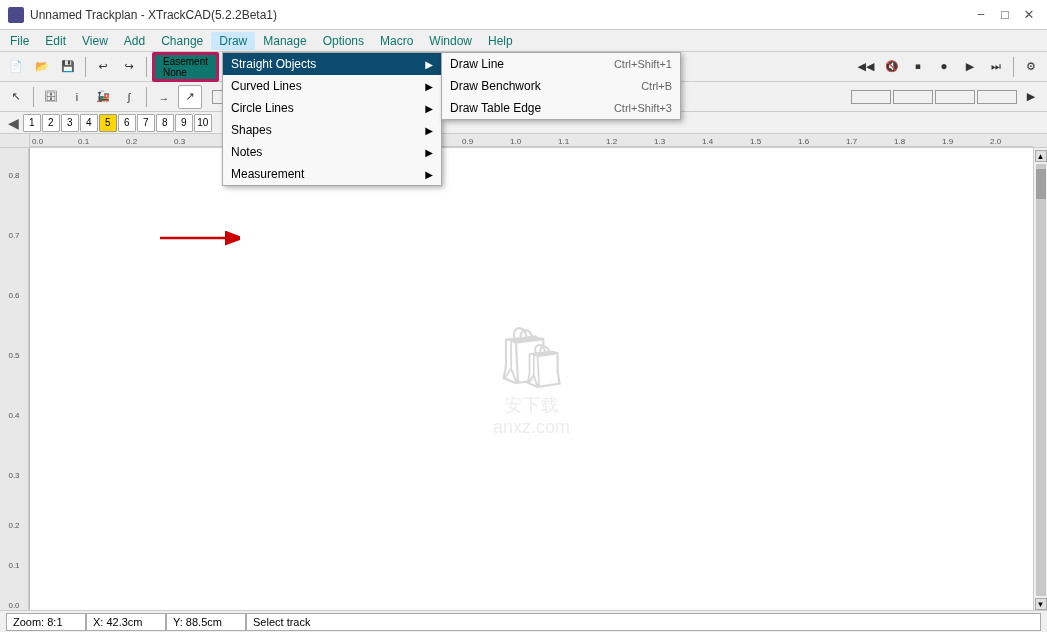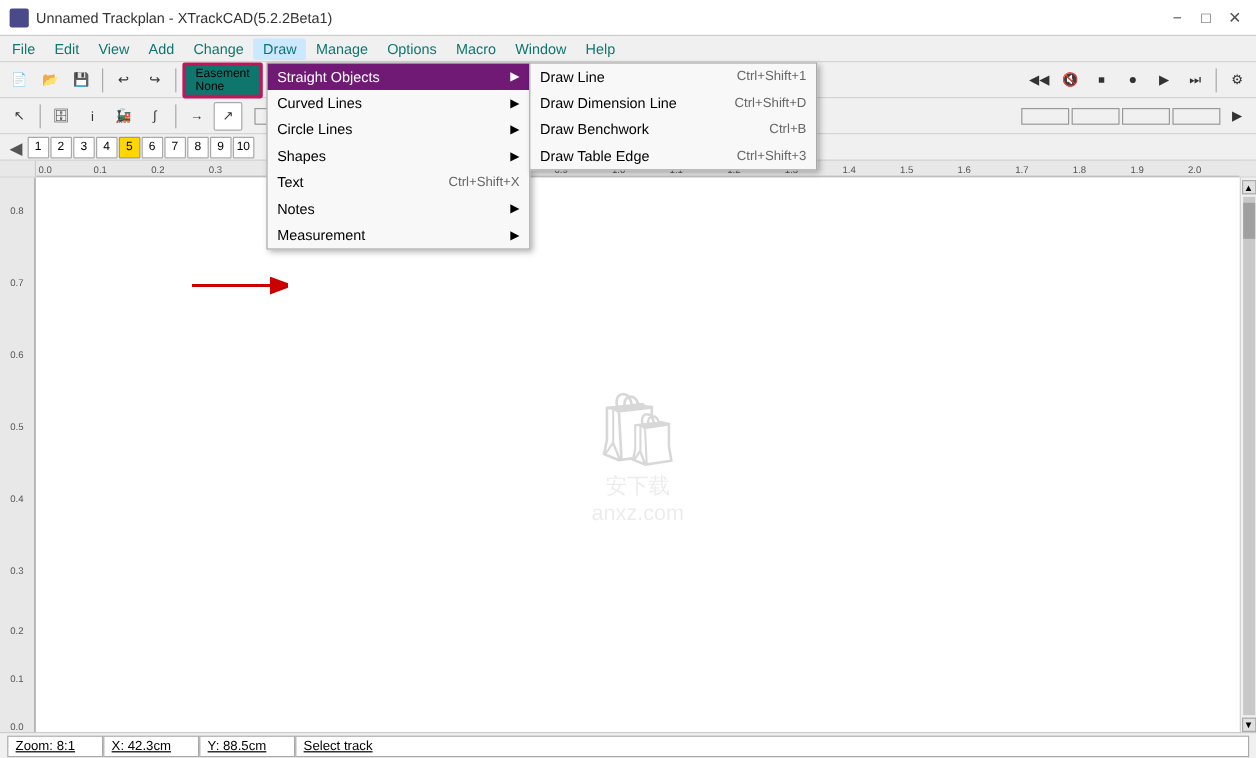--- a/index.html
+++ b/index.html
@@ -169,21 +169,20 @@
     }
     .status-cell {
       border: 1px solid #aaa;
       padding: 1px 6px;
       font-size: 11px;
       height: 18px;
       display: flex;
       align-items: center;
       background: #fff;
       min-width: 80px;
-      text-decoration: underline;
     }
     .status-cell.wide { flex: 1; }
 
     
     .watermark {
       position: absolute;
       top: 50%;
       left: 50%;
       transform: translate(-50%, -50%);
       opacity: 0.15;
@@ -220,21 +219,21 @@
     }
     .menu-row {
       display: flex;
       align-items: center;
       padding: 4px 8px;
       cursor: pointer;
       font-size: 12px;
       color: #000;
       position: relative;
     }
-    .menu-row.highlighted { background: #701a75; color: white; }
+    .menu-row.highlighted { background: #0c4a6e; color: white; }
     .menu-row .shortcut {
       margin-left: auto;
       font-size: 11px;
       color: #666;
     }
     .menu-row .arrow {
       margin-left: auto;
       font-size: 10px;
     }
 
@@ -450,41 +449,33 @@
     </div>
     <div class="menu-row">
       <span>Circle Lines</span>
       <span class="arrow">▶</span>
     </div>
     <div class="menu-row">
       <span>Shapes</span>
       <span class="arrow">▶</span>
     </div>
     <div class="menu-row">
-      <span>Text</span>
-      <span class="shortcut">Ctrl+Shift+X</span>
-    </div>
-    <div class="menu-row">
       <span>Notes</span>
       <span class="arrow">▶</span>
     </div>
     <div class="menu-row">
       <span>Measurement</span>
       <span class="arrow">▶</span>
     </div>
   </div>
 
   <div class="straight-submenu" style="top: 52px; left: 441px;">
     <div class="menu-row">
       <span>Draw Line</span>
       <span class="shortcut">Ctrl+Shift+1</span>
-    </div>
-    <div class="menu-row">
-      <span>Draw Dimension Line</span>
-      <span class="shortcut">Ctrl+Shift+D</span>
     </div>
     <div class="menu-row">
       <span>Draw Benchwork</span>
       <span class="shortcut">Ctrl+B</span>
     </div>
     <div class="menu-row">
       <span>Draw Table Edge</span>
       <span class="shortcut">Ctrl+Shift+3</span>
     </div>
   </div>

